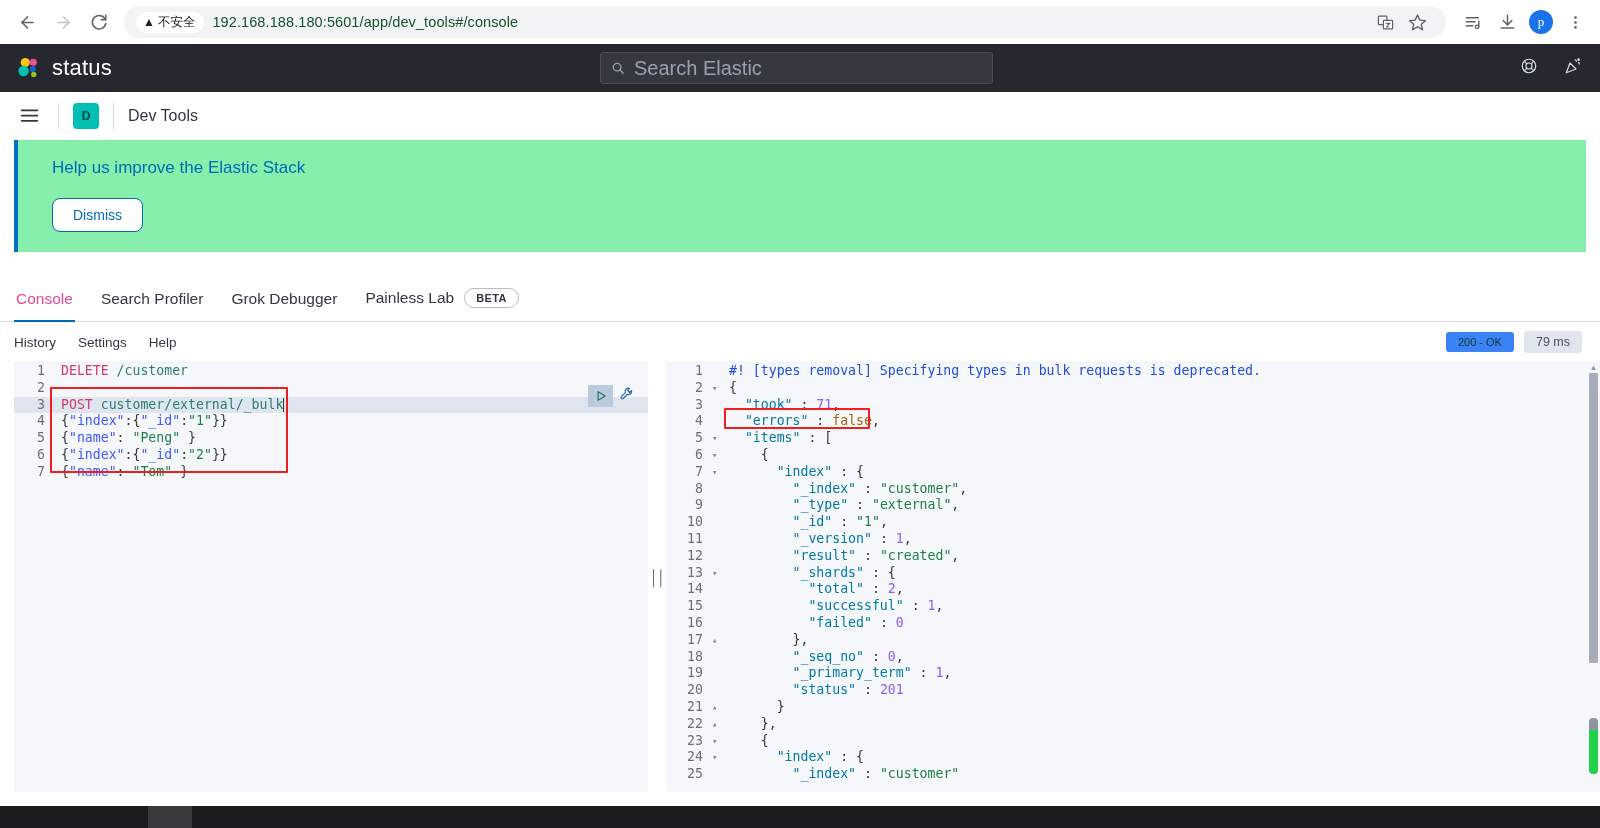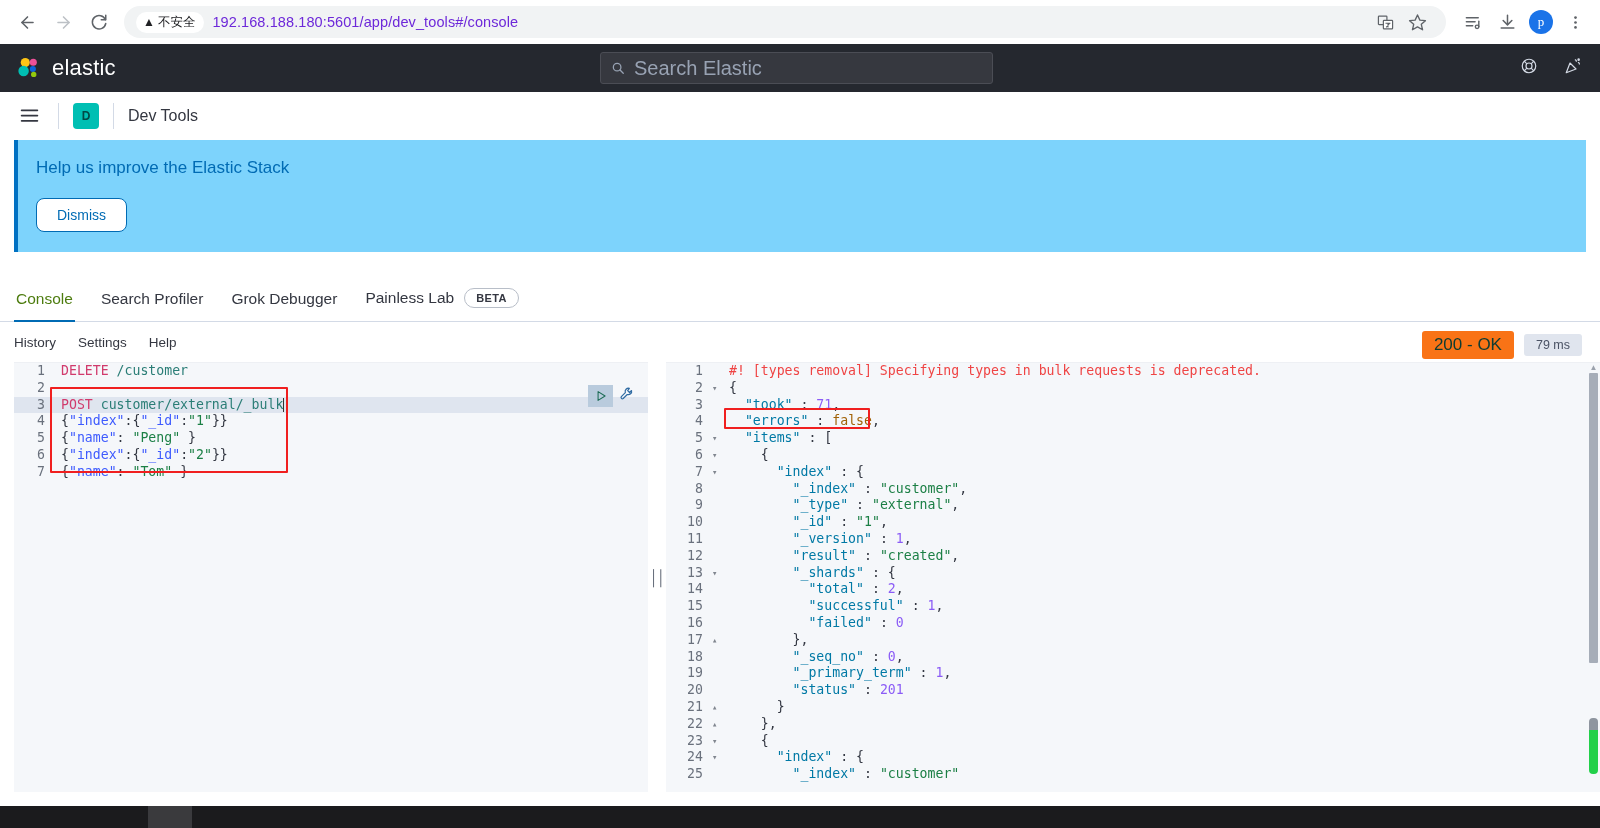--- a/index.html
+++ b/index.html
@@ -46,21 +46,21 @@
     border-radius: 12px;
     padding: 2px 9px 2px 7px;
     font-size: 12.5px;
     color: #202124;
     flex: none;
     margin-right: 8px;
   }
   .sec-chip .tri { font-size: 12px; line-height: 1; }
   .url-text {
     font-size: 14.5px;
-    color: #6d28d9;
+    color: #14532d;
     white-space: nowrap;
     overflow: hidden;
     text-overflow: ellipsis;
     letter-spacing: .1px;
     text-align: right;
   }
   .omni-right { display: flex; align-items: center; gap: 2px; margin-left: auto; flex: none; }
   .toolbar-right { display: flex; align-items: center; gap: 4px; flex: none; padding-left: 4px;}
   .icon-btn {
     width: 30px; height: 30px;
@@ -120,23 +120,23 @@
     width: 26px; height: 26px; border-radius: 4px;
     background: #00bfb3; color: #014a46;
     font-size: 12px; font-weight: bold;
     display: flex; align-items: center; justify-content: center;
   }
   .app-title { font-size: 16px; color: #343741; margin-left: 14px; }
 
   
   .callout-wrap { padding: 0 14px; }
   .callout {
-    background: #7dd3fc;
+    background: #86efac;
     border-left: 4px solid #0071c2;
-    padding: 18px 18px 20px 18px;
+    padding: 18px 18px 20px 34px;
   }
   .callout h3 {
     color: #006bb4;
     font-size: 17px;
     font-weight: normal;
     margin-bottom: 20px;
   }
   .callout p { font-size: 14px; color: #343741; margin-bottom: 16px; }
   .callout a { color: #006bb4; text-decoration: none; }
   .ext-ico { font-size: 10px; display:inline-block; transform: translateY(-1px); }
@@ -159,21 +159,21 @@
     margin-top: 22px;
     gap: 24px;
   }
   .tab {
     font-size: 15.5px;
     color: #343741;
     padding: 0 2px 13px 2px;
     display: flex; align-items: center; gap: 10px;
     position: relative;
   }
-  .tab.active { color: #4d7c0f; justify-content: center; }
+  .tab.active { color: #ec4899; justify-content: center; }
   .tab.active:after {
     content: ""; position: absolute; left: 0; right: 0; bottom: -1px;
     height: 2px; background: #006bb4;
   }
   .beta-pill {
     border: 1px solid #b8bec8;
     border-radius: 12px;
     font-size: 11px; font-weight: bold;
     letter-spacing: .4px;
     padding: 3px 11px;
@@ -187,22 +187,22 @@
     padding: 0 14px;
     gap: 22px;
     position: relative;
   }
   .subnav-item { font-size: 13.5px; color: #343741; }
   .status-group {
     position: absolute; right: 18px; top: 9px;
     display: flex; gap: 10px; align-items: center;
   }
   .badge-ok {
-    background: #f97316; color: #0d3b32;
-    font-size: 17px; padding: 4px 12px; border-radius: 3px;
+    background: #3b82f6; color: #0d3b32;
+    font-size: 11px; padding: 4px 12px; border-radius: 3px;
   }
   .badge-ms {
     background: #e0e5ee; color: #4a5264;
     font-size: 12.5px; padding: 4px 12px; border-radius: 3px;
   }
 
   
   .console {
     display: flex;
     height: 430px;
@@ -253,21 +253,21 @@
 
   
   .k-method { color: #d13a6c; }
   .k-path   { color: #2a7d76; text-align: right; }
   .k-key    { color: #3d5afe; }
   .k-key2   { color: #0079a5; }
   .k-str    { color: #1b7f45; }
   .k-num    { color: #8b5cf6; }
   .k-bool   { color: #a16207; }
   .k-punct  { color: #333742; }
-  .k-warn   { color: #ef4444; }
+  .k-warn   { color: #1d4ed8; }
   .caret {
     display: inline-block; width: 1px; height: 14px;
     background: #333; vertical-align: -3px;
   }
 
   
   .annot {
     position: absolute;
     border: 2.5px solid #f01f1f;
     pointer-events: none;
@@ -390,21 +390,21 @@
 
 <div class="elastic-header">
   <div class="brand">
     <svg width="27" height="27" viewBox="0 0 32 32">
       <circle cx="11" cy="9" r="5.4" fill="#fec514"></circle>
       <circle cx="20.5" cy="8.5" r="4.2" fill="#ee5098"></circle>
       <circle cx="9" cy="19" r="6.2" fill="#00bfb3"></circle>
       <circle cx="20" cy="16.5" r="3.6" fill="#0b64dd"></circle>
       <circle cx="21" cy="23" r="3.2" fill="#93c90e"></circle>
     </svg>
-    <span class="brand-name">elastic</span>
+    <span class="brand-name">status</span>
   </div>
 
   <div class="global-search">
     <svg width="14" height="14" viewBox="0 0 24 24" fill="none" stroke="#98a2b3" stroke-width="2.2">
         <circle cx="10.5" cy="10.5" r="6.5"></circle>
         <line x1="15.5" y1="15.5" x2="21" y2="21" stroke-linecap="round"></line>
       </svg>
     <span>Search Elastic</span>
   </div>
 

